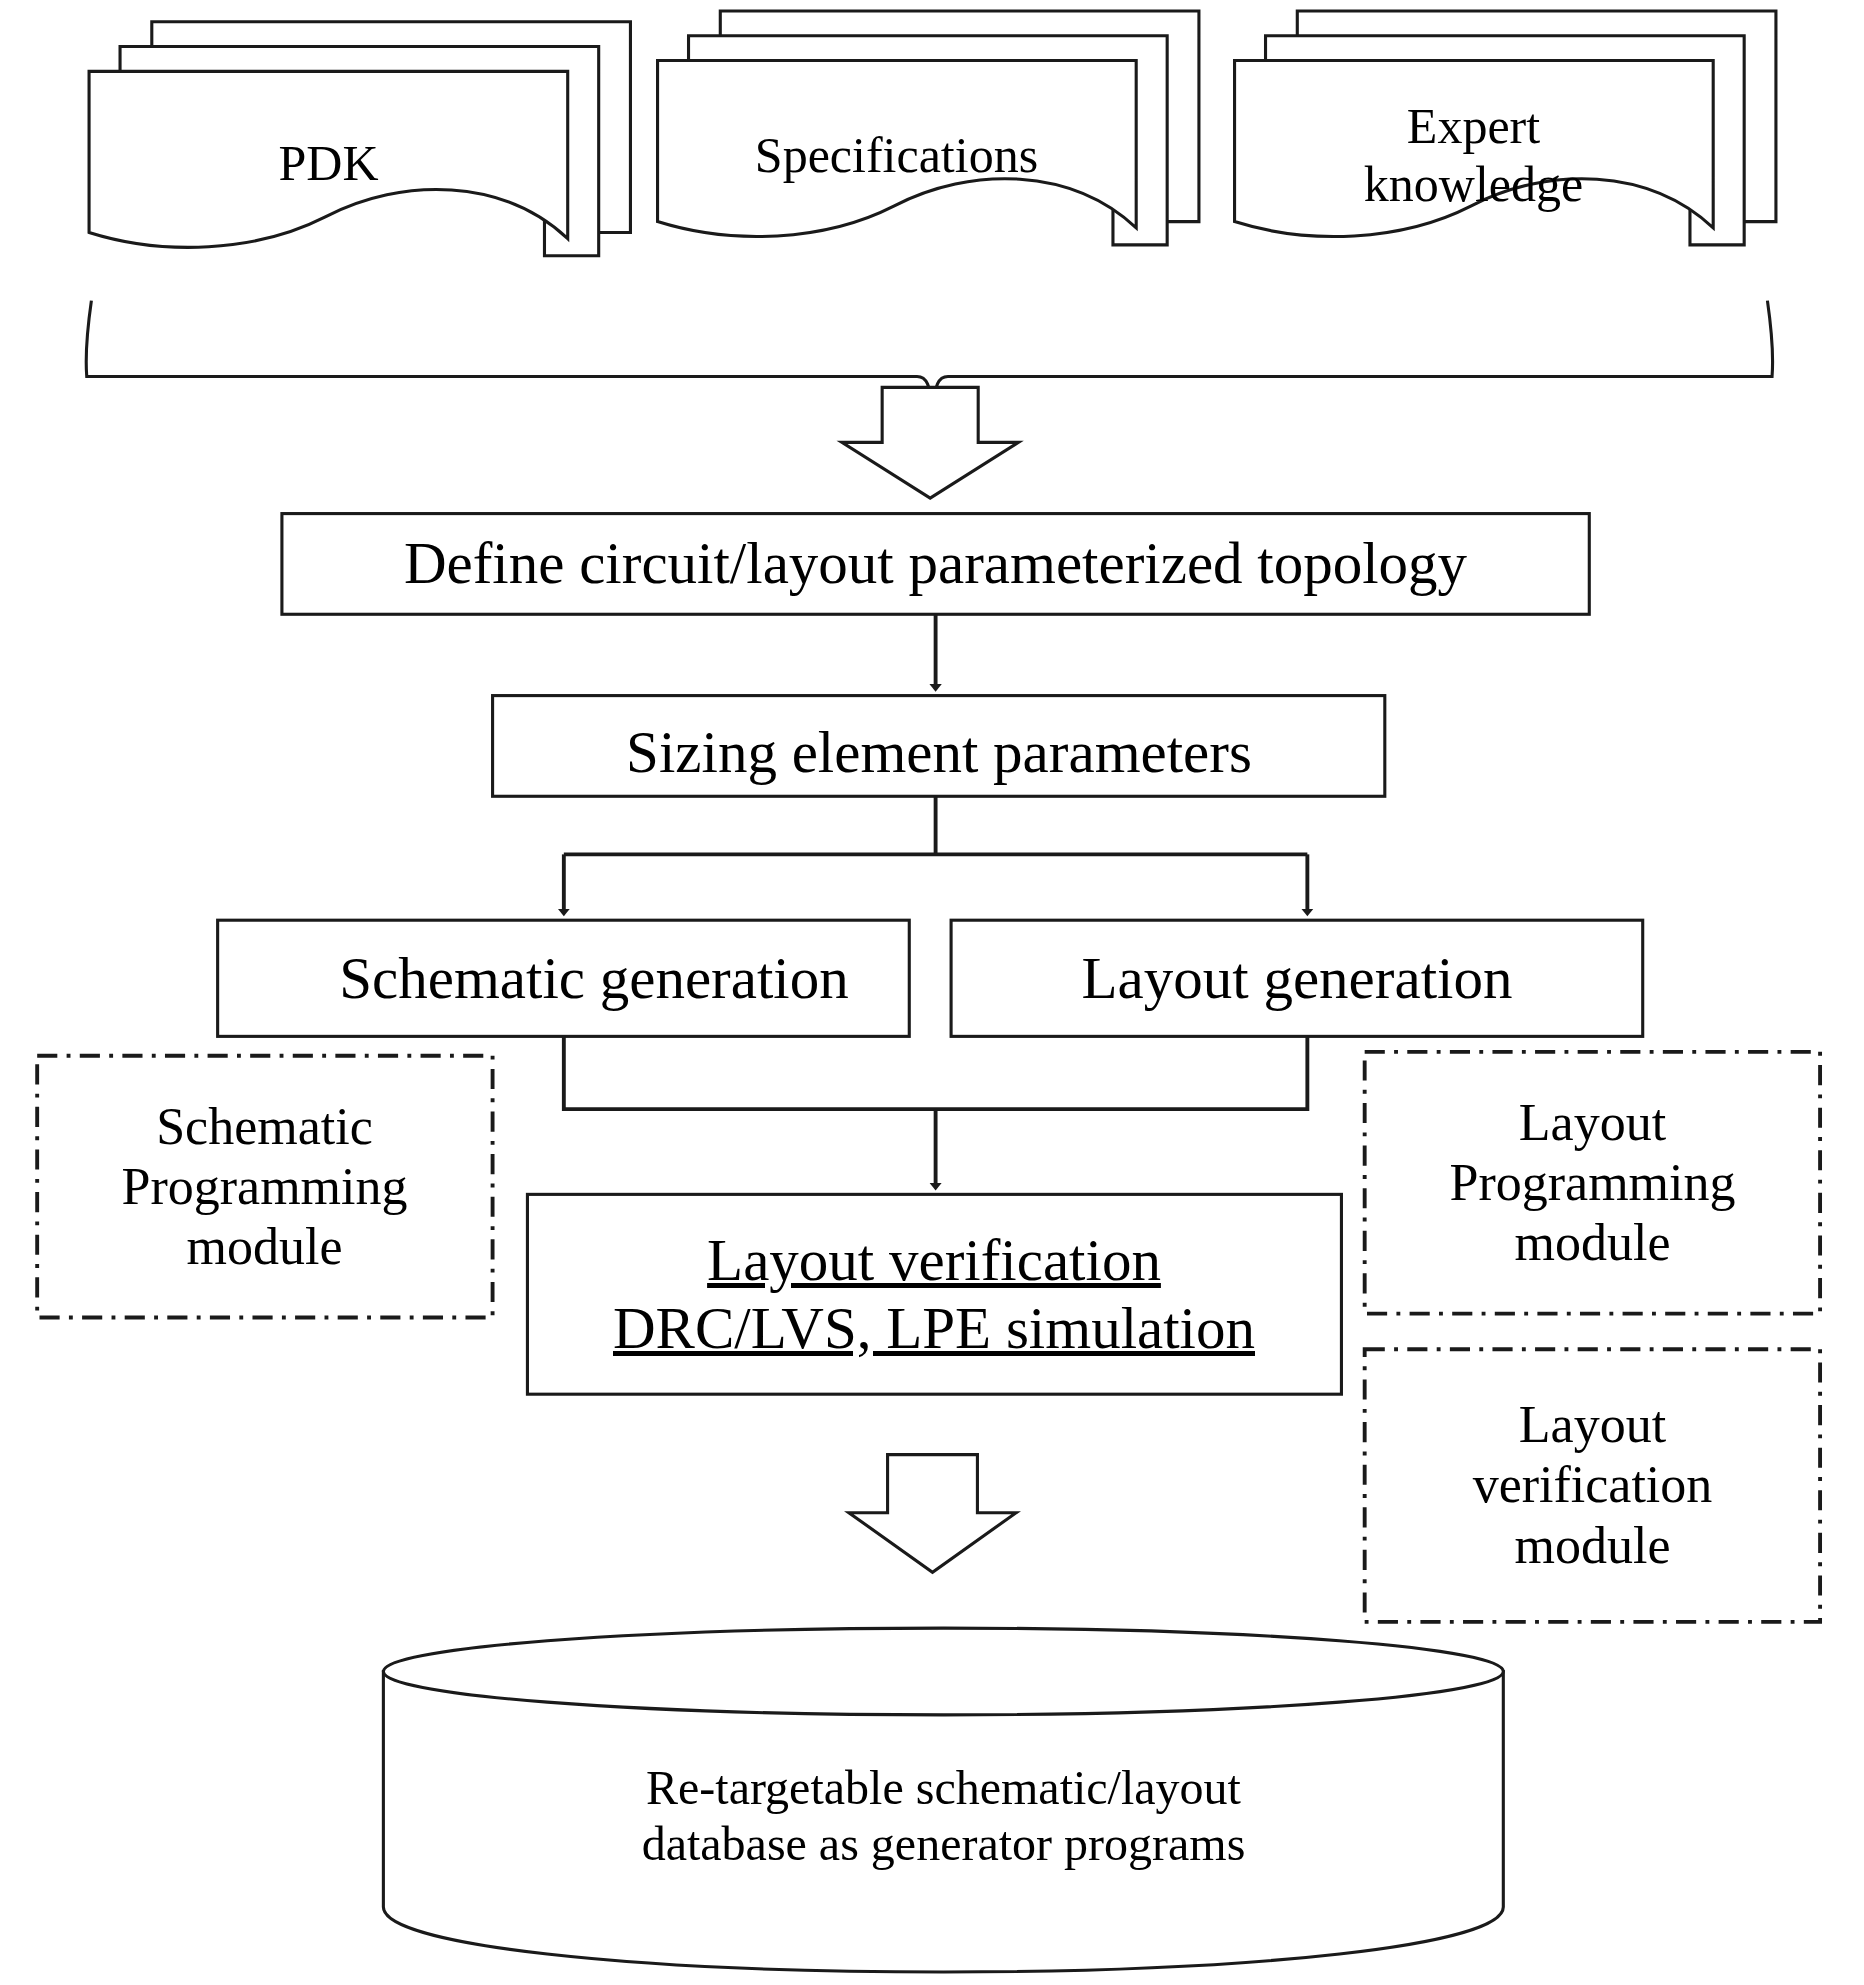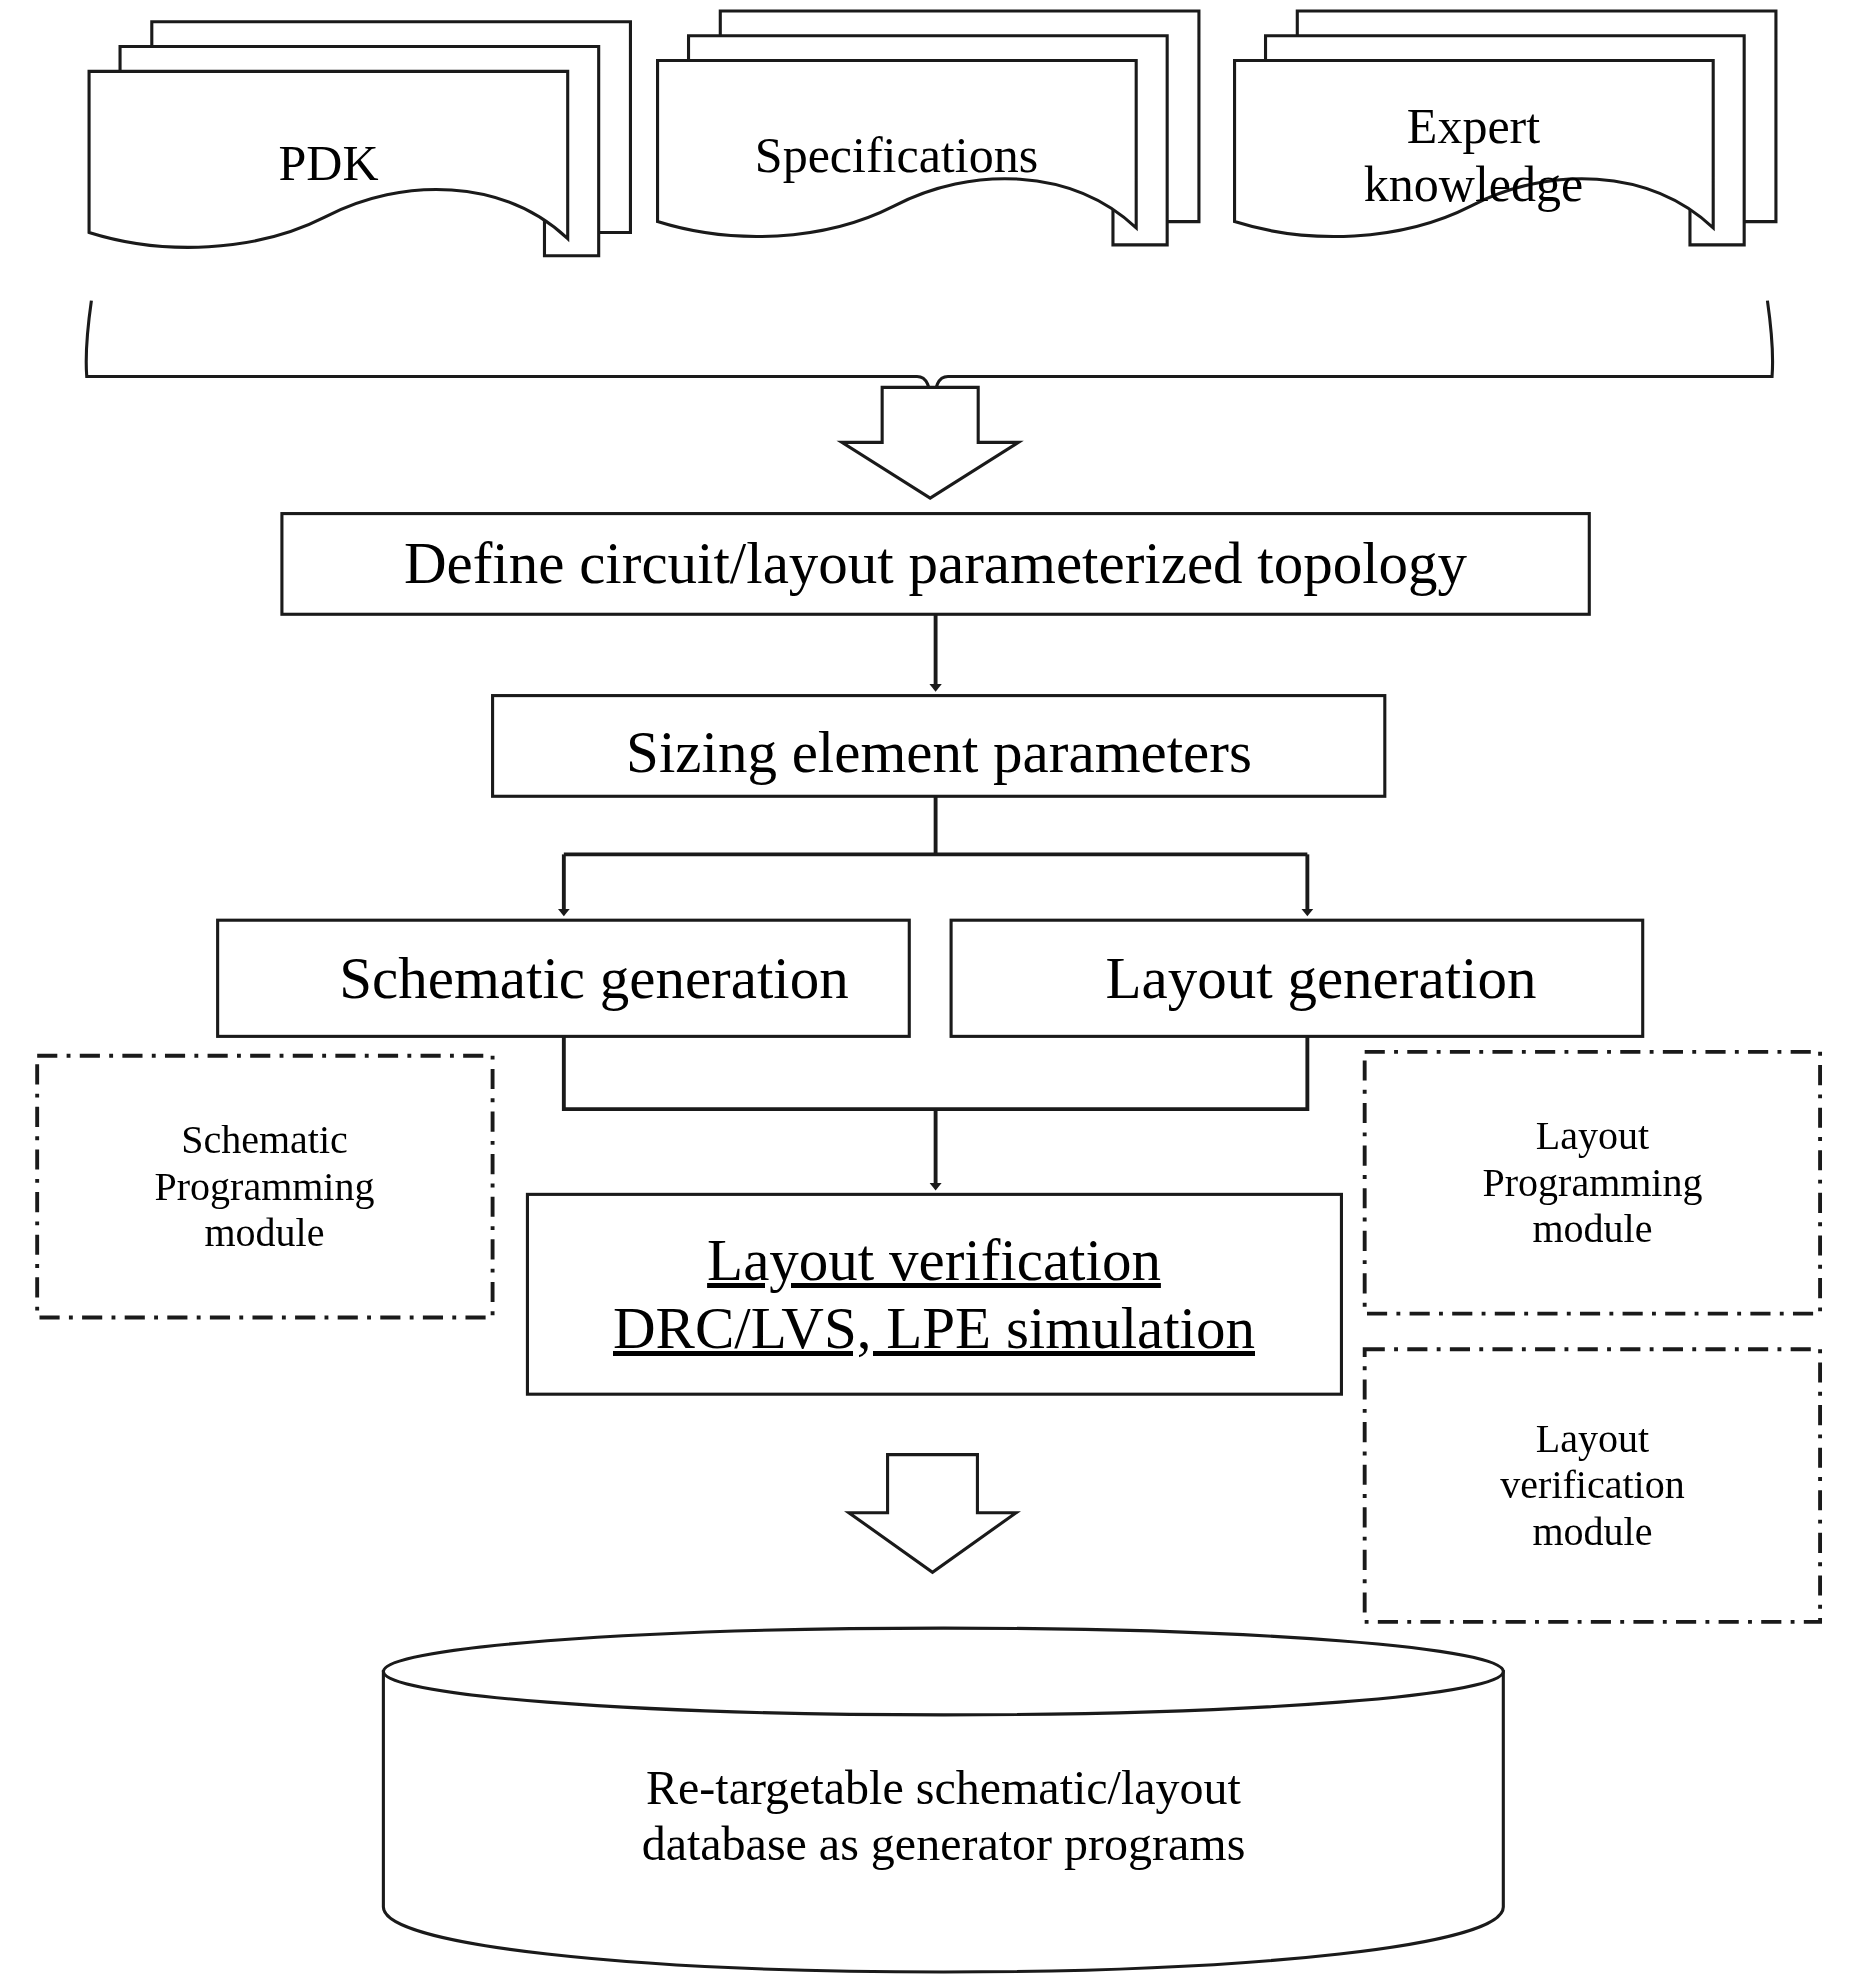--- a/index.html
+++ b/index.html
@@ -26,21 +26,21 @@
     display:flex;
     align-items:center;
     justify-content:center;
     text-align:center;
     line-height:1.16;
     white-space:pre-line;
     pointer-events:none;
   }
   .doc-label{font-size:50px;}
   .proc-label{font-size:59px;}
-  .mod-label{font-size:40px;}
+  .mod-label{font-size:52px;}
   .db-label{font-size:48px;}
 </style>
 </head>
 <body>
 
 <div id="stage">
 
   <svg id="svg-layer" viewBox="0 0 2408 2564" xmlns="http://www.w3.org/2000/svg">
     <defs>
       <marker id="arrowhead" markerWidth="14" markerHeight="16" refX="5" refY="8" orient="auto" markerUnits="userSpaceOnUse">
@@ -136,21 +136,21 @@
 
   <div class="node-label doc-label" style="left:1234px;top:85px;width:479px;height:139px;">Expert
 knowledge</div>
 
   <div class="node-label proc-label" style="left:282px;top:513px;width:1307px;height:101px;">Define circuit/layout parameterized topology</div>
 
   <div class="node-label proc-label" style="left:493px;top:695px;width:892px;height:114px;">Sizing element parameters</div>
 
   <div class="node-label proc-label" style="left:218px;top:920px;width:692px;height:116px;margin-left:30px;">Schematic generation</div>
 
-  <div class="node-label proc-label" style="left:951px;top:920px;width:692px;height:116px;padding-left:24px;">Layout generation</div>
+  <div class="node-label proc-label" style="left:951px;top:920px;width:692px;height:116px;">Layout generation</div>
 
   <div class="node-label proc-label" style="left:527px;top:1194px;width:814px;height:200px;text-decoration:underline;">Layout verification
 DRC/LVS, LPE simulation</div>
 
   <div class="node-label mod-label" style="left:37px;top:1056px;width:455px;height:262px;">Schematic
 Programming
 module</div>
 
   <div class="node-label mod-label" style="left:1365px;top:1052px;width:455px;height:262px;">Layout
 Programming

